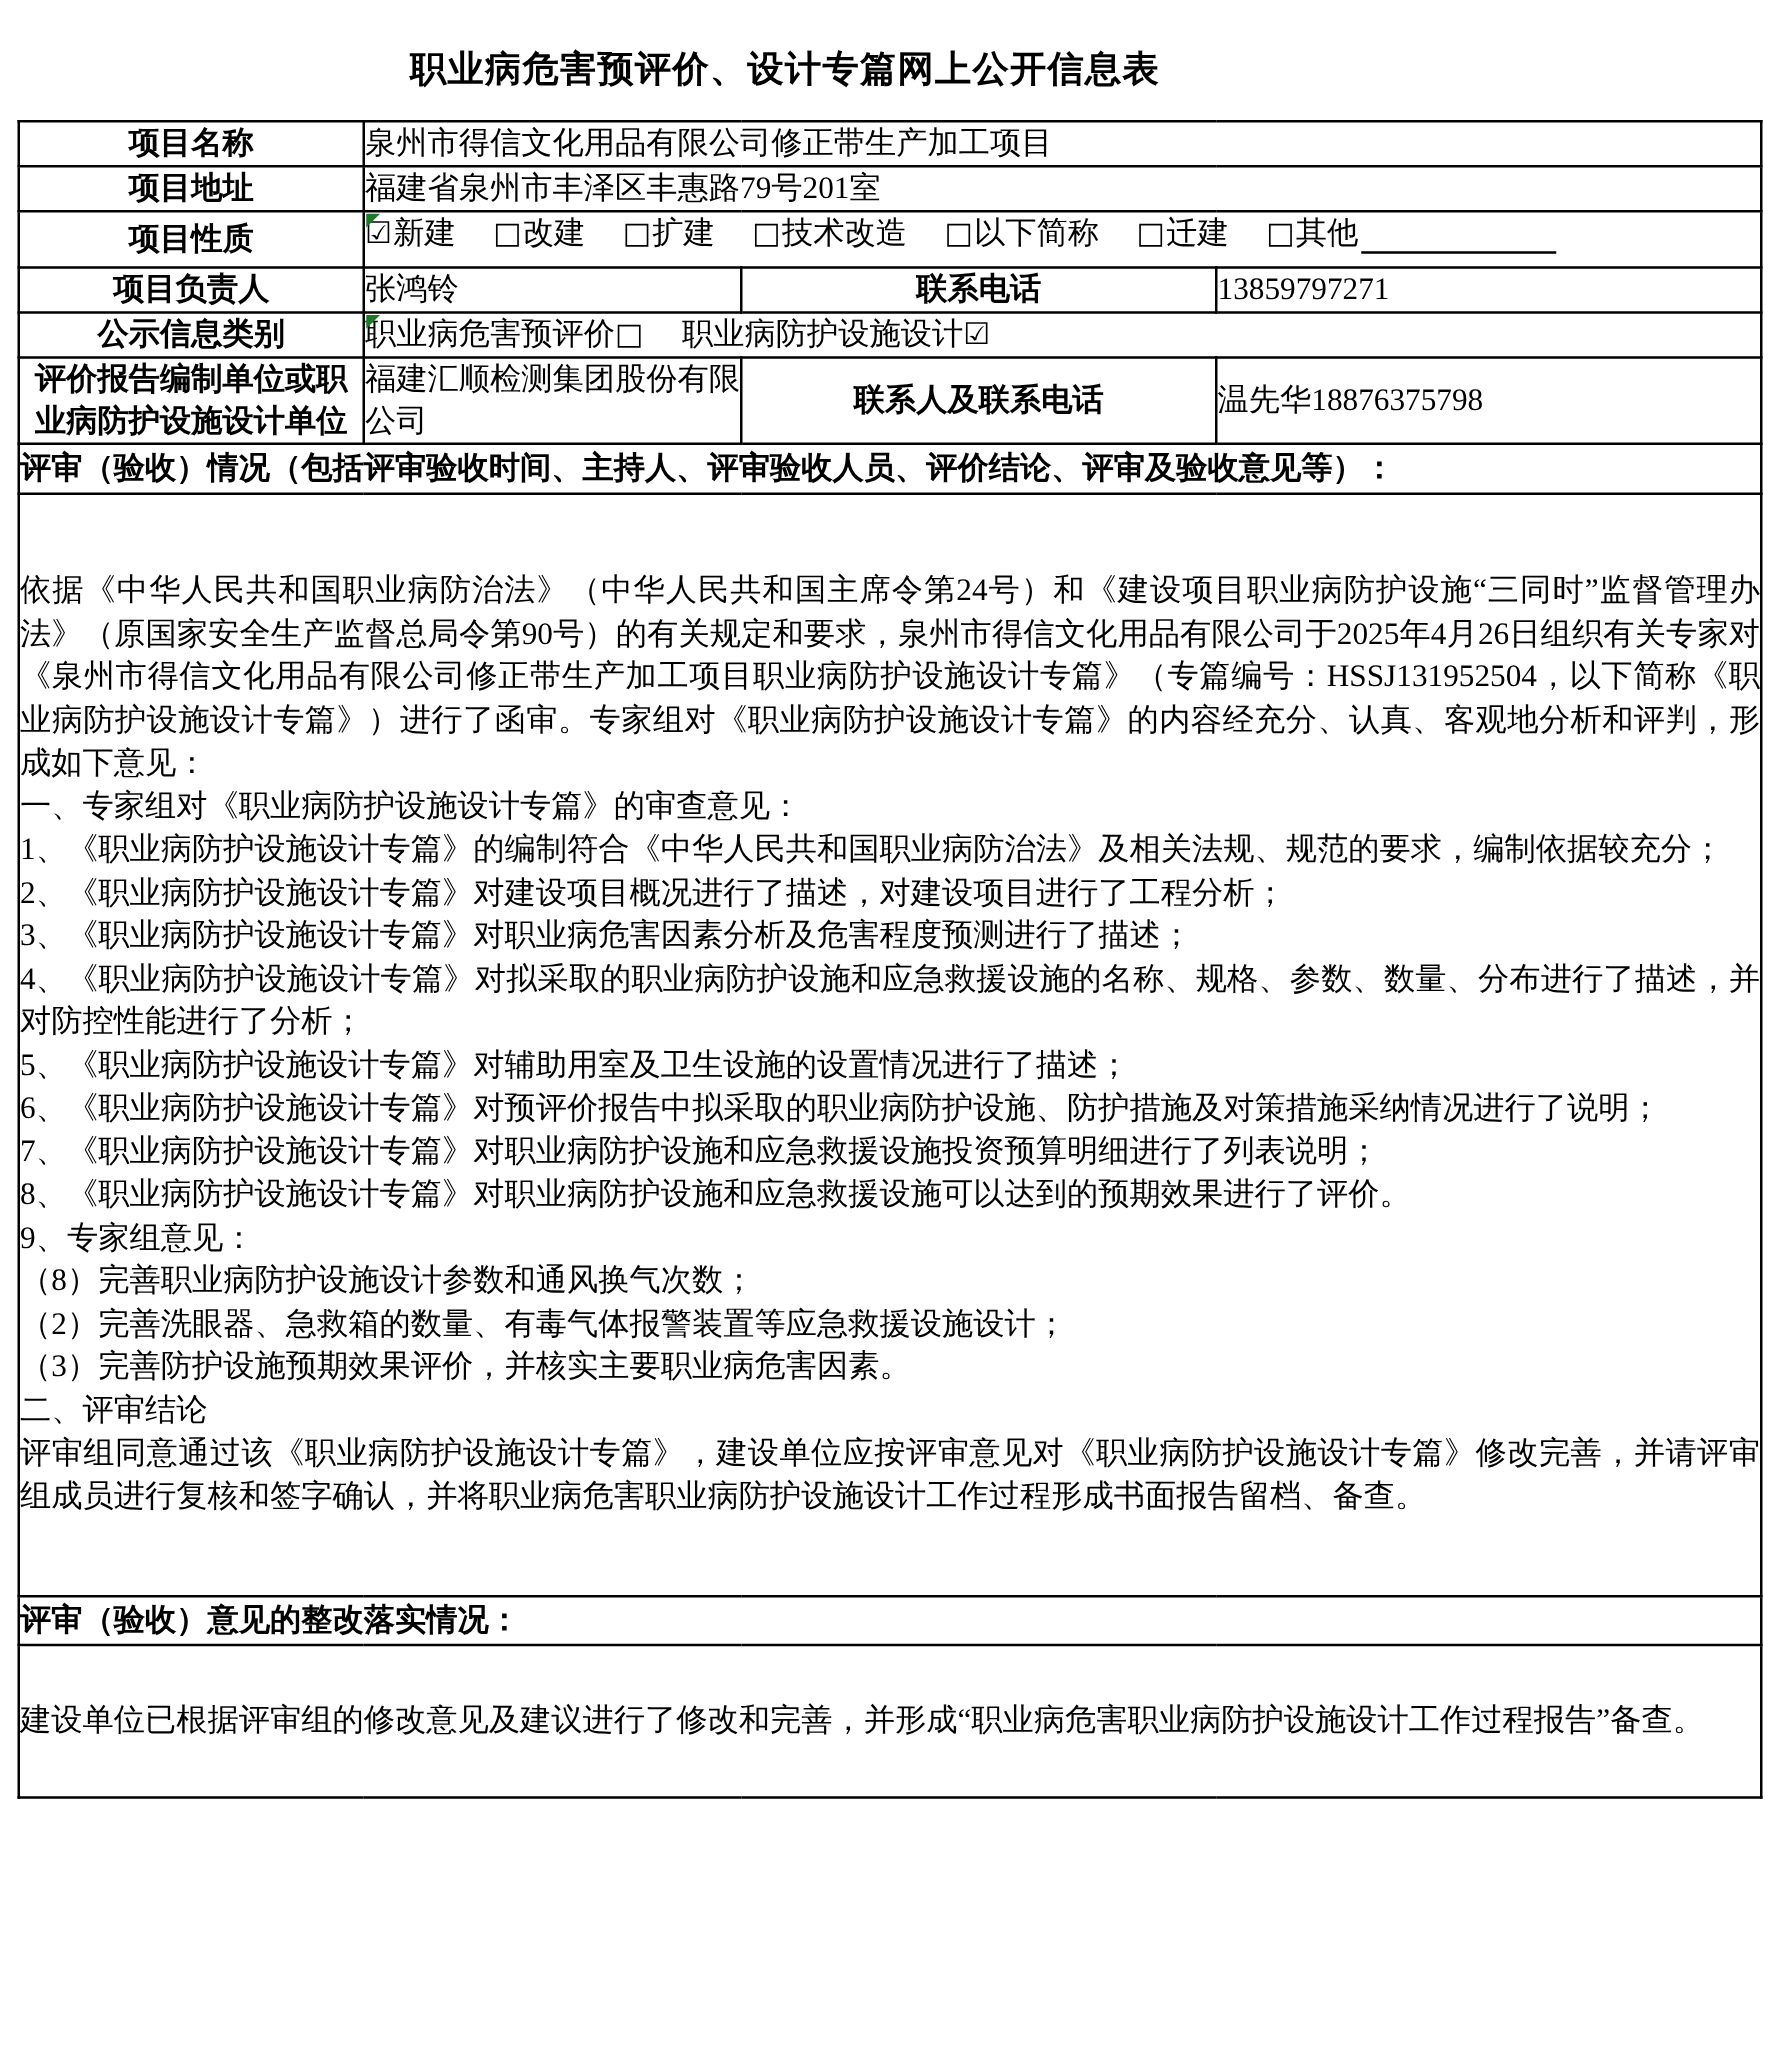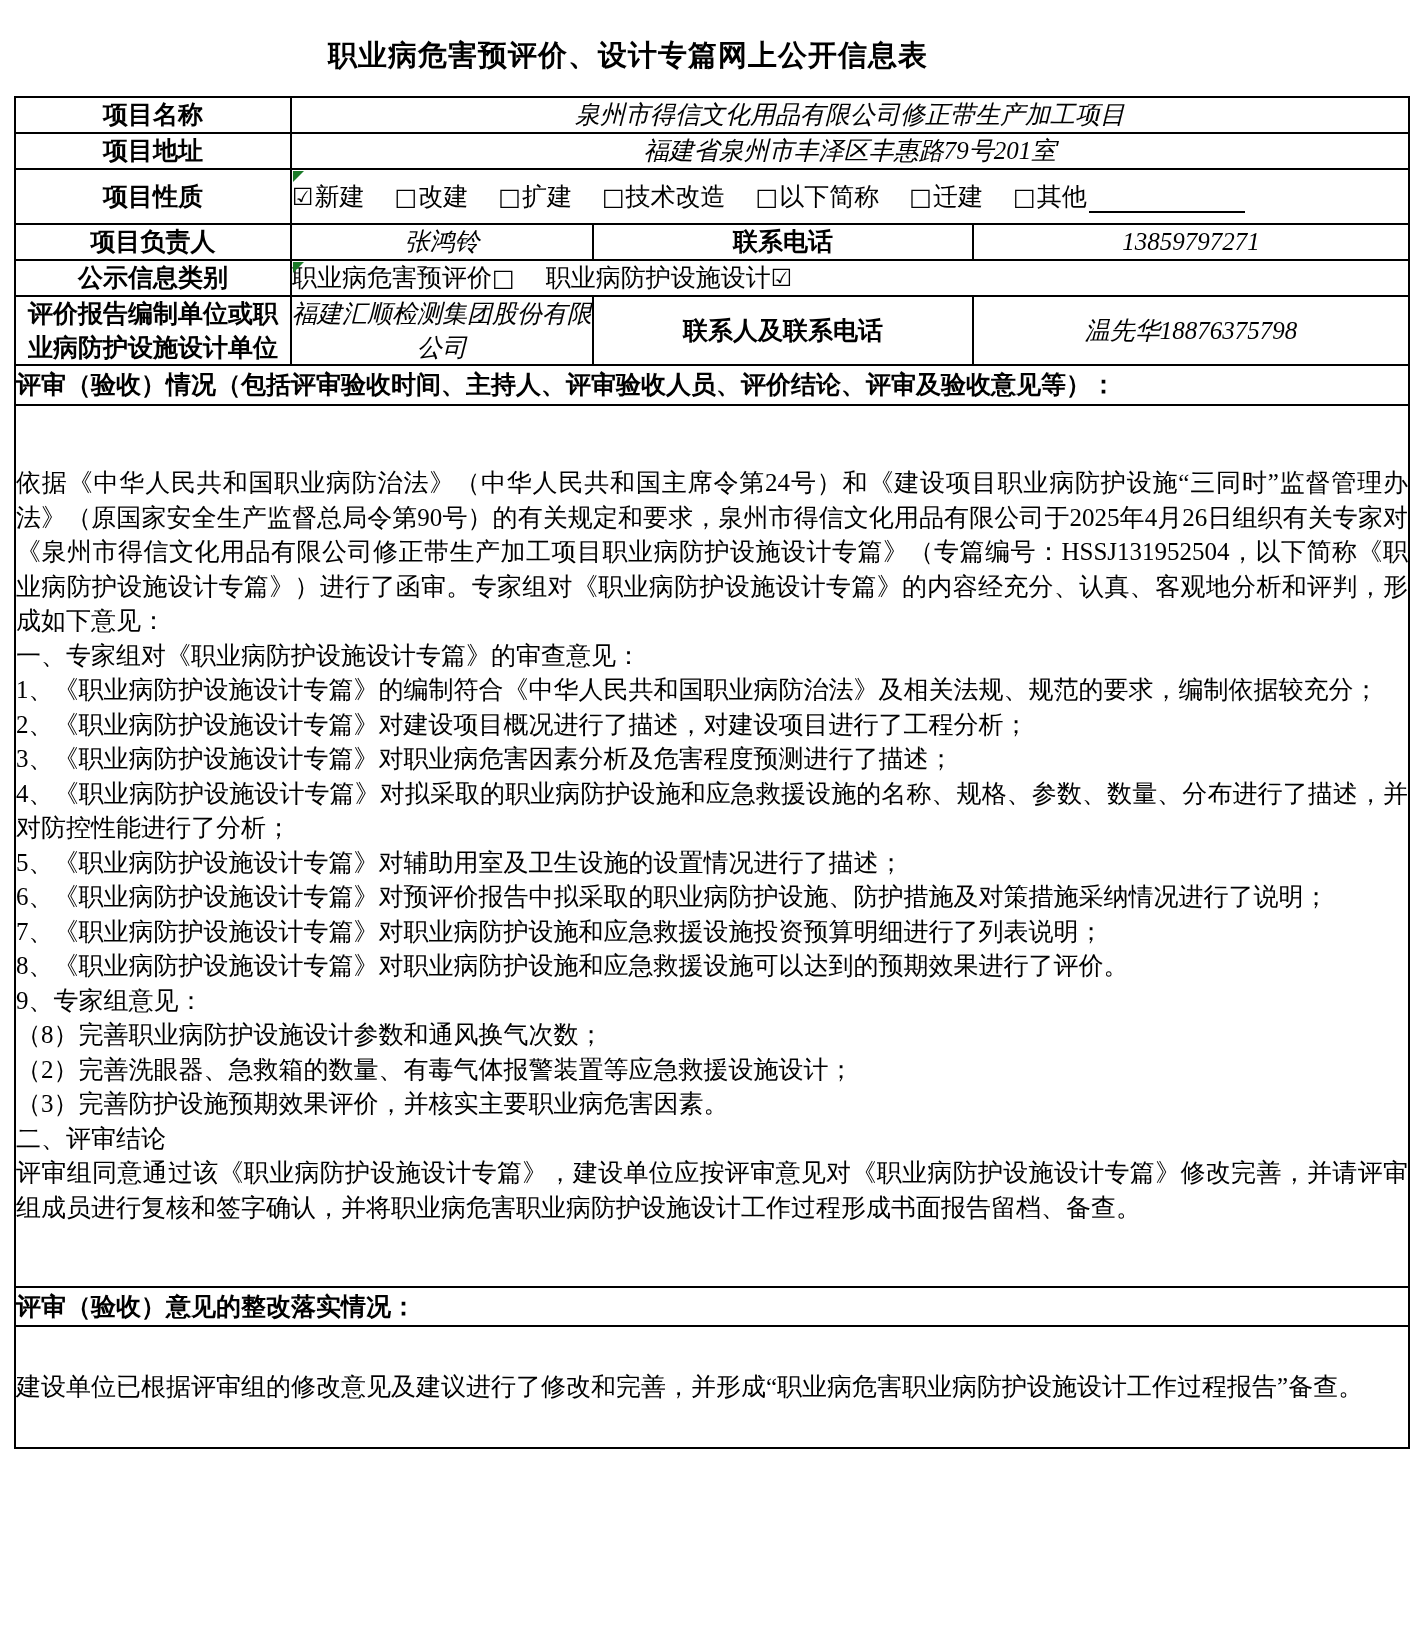--- a/index.html
+++ b/index.html
@@ -43,34 +43,32 @@
     font-family: "Liberation Serif", "DejaVu Serif", serif;
   }
   .lbl {
     text-align: center;
     font-weight: bold;
     font-size: 25px;
     padding: 9px 4px;
     line-height: 1.35;
   }
   .val-center {
-    text-align: center;
     padding: 9px 6px;
     font-size: 25px;
     line-height: 1.35;
-    font-style: italic;
   }
   .val-left {
     text-align: left;
     padding: 6px 2px 6px 6px;
     font-size: 25px;
     line-height: 1.35;
     position: relative;
   }
-  .nature-row td.val-left { padding-top: 10px; padding-bottom: 10px; }
+  .nature-row td.val-left { padding-bottom: 10px; }
   .cbgroup {
     display: flex;
     align-items: baseline;
     white-space: nowrap;
   }
   .cbitem {
     margin-right: 30px;
     font-size: 25px;
   }
   .cbitem:last-child { margin-right: 0; }

